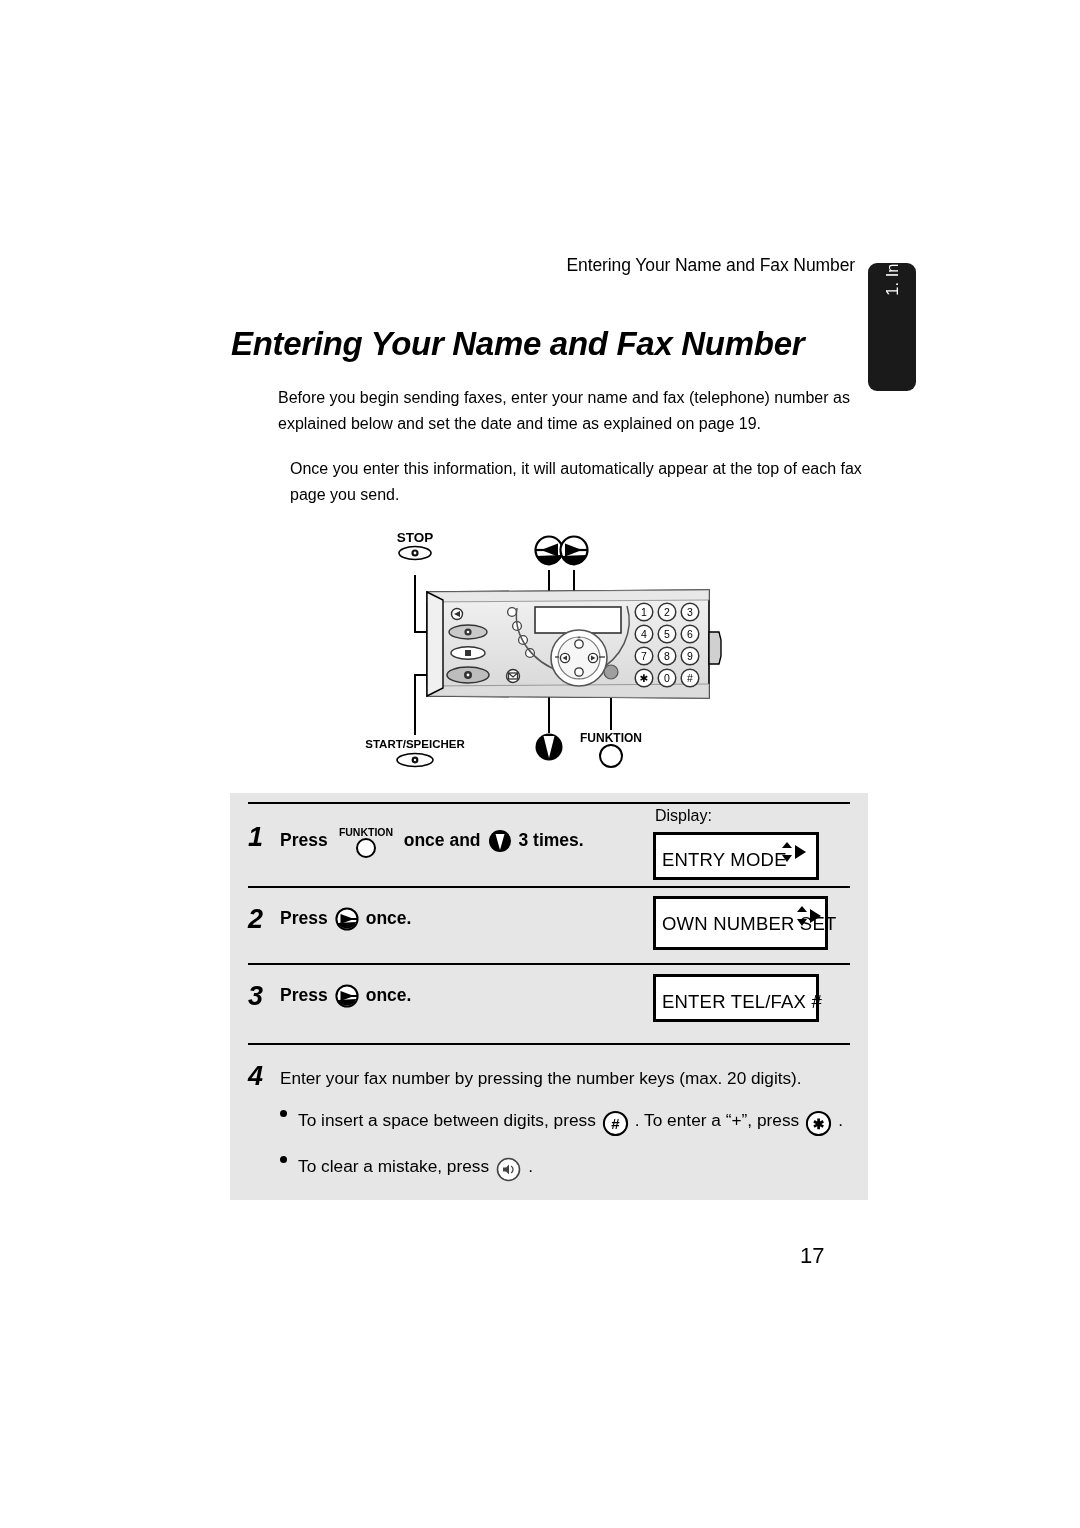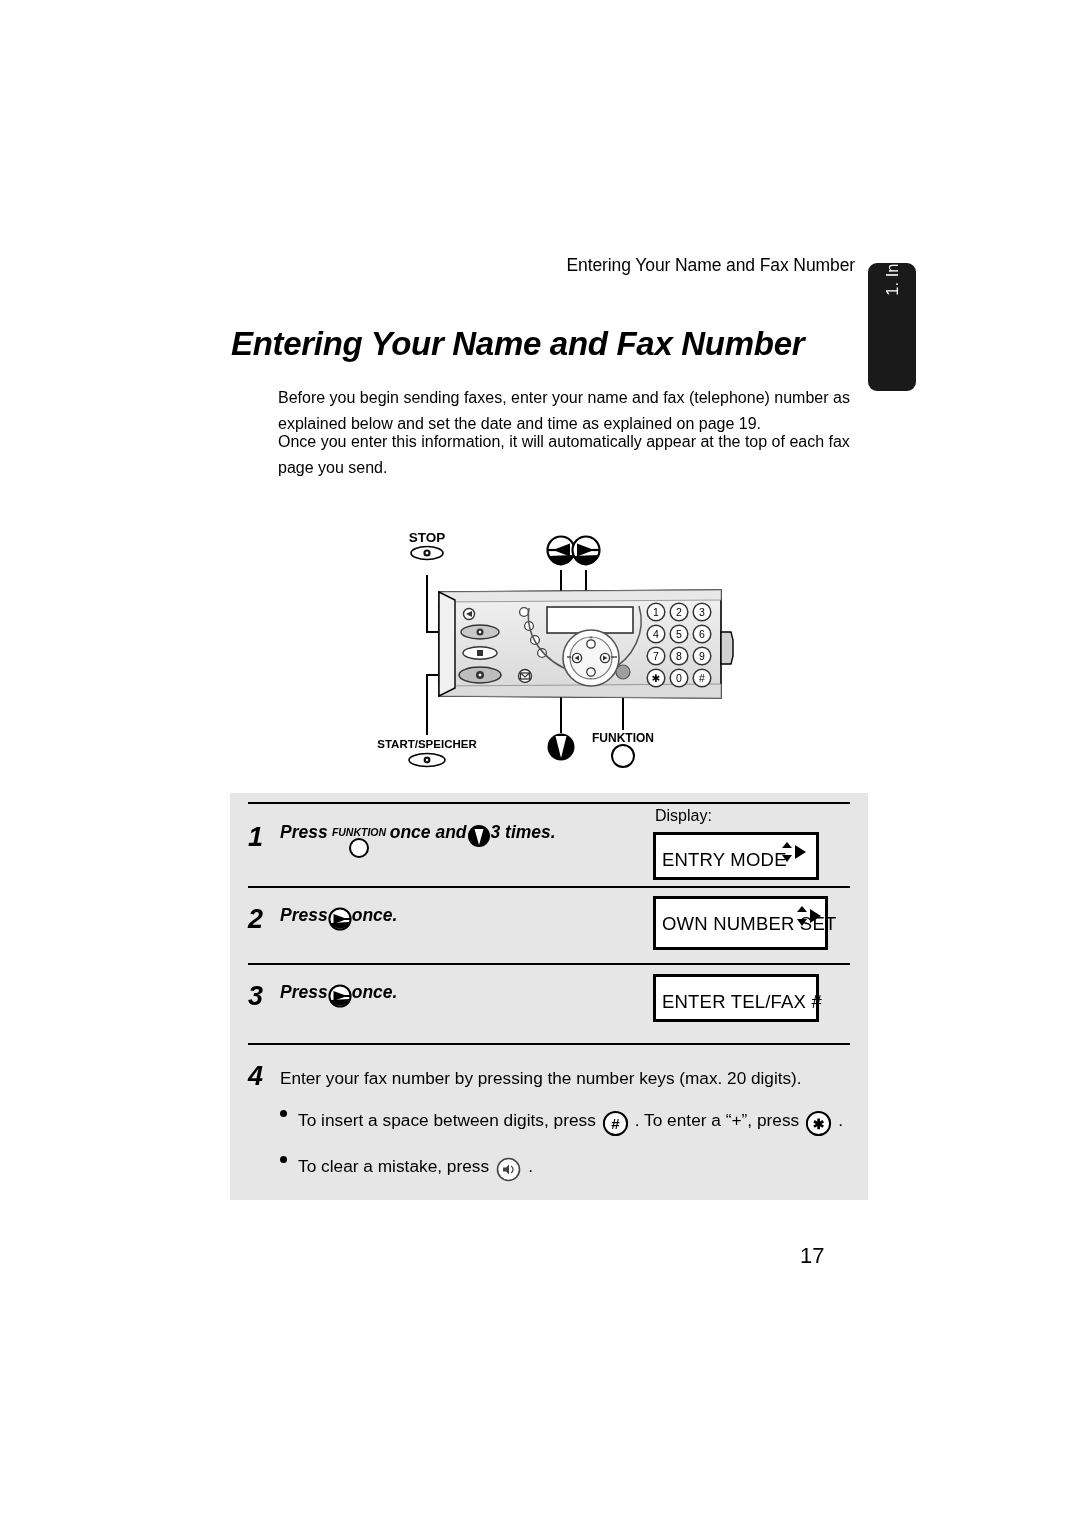--- a/index.html
+++ b/index.html
@@ -67,26 +67,26 @@
 
   
   .intro {
     position: absolute;
     left: 278px;
     width: 580px;
     font-size: 16px;
     line-height: 25.5px;
   }
   .intro.p1 { top: 385px; }
-  .intro.p2 { top: 429px; }
+  .intro.p2 { top: 456px; margin-left: 12px; }
 
   
   .diagram {
     position: absolute;
-    left: 377px;
+    left: 365px;
     top: 520px;
     width: 380px;
     height: 255px;
   }
   .diagram svg { display: block; }
 
   
   .panel {
     position: absolute;
     left: 230px;
@@ -114,23 +114,22 @@
     font-style: italic;
     line-height: 1;
   }
   .step-body {
     position: absolute;
     font-size: 17.5px;
     font-weight: bold;
     line-height: 1;
     white-space: nowrap;
     display: flex;
-    align-items: flex-start;
-    gap: 0;
-    font-style: italic;
+    align-items: center;
+    gap: 7px;
   }
   .step4-head {
     position: absolute;
     font-size: 17.2px;
     font-weight: normal;
     white-space: nowrap;
   }
   .bullet-row {
     position: absolute;
     font-size: 17.3px;

